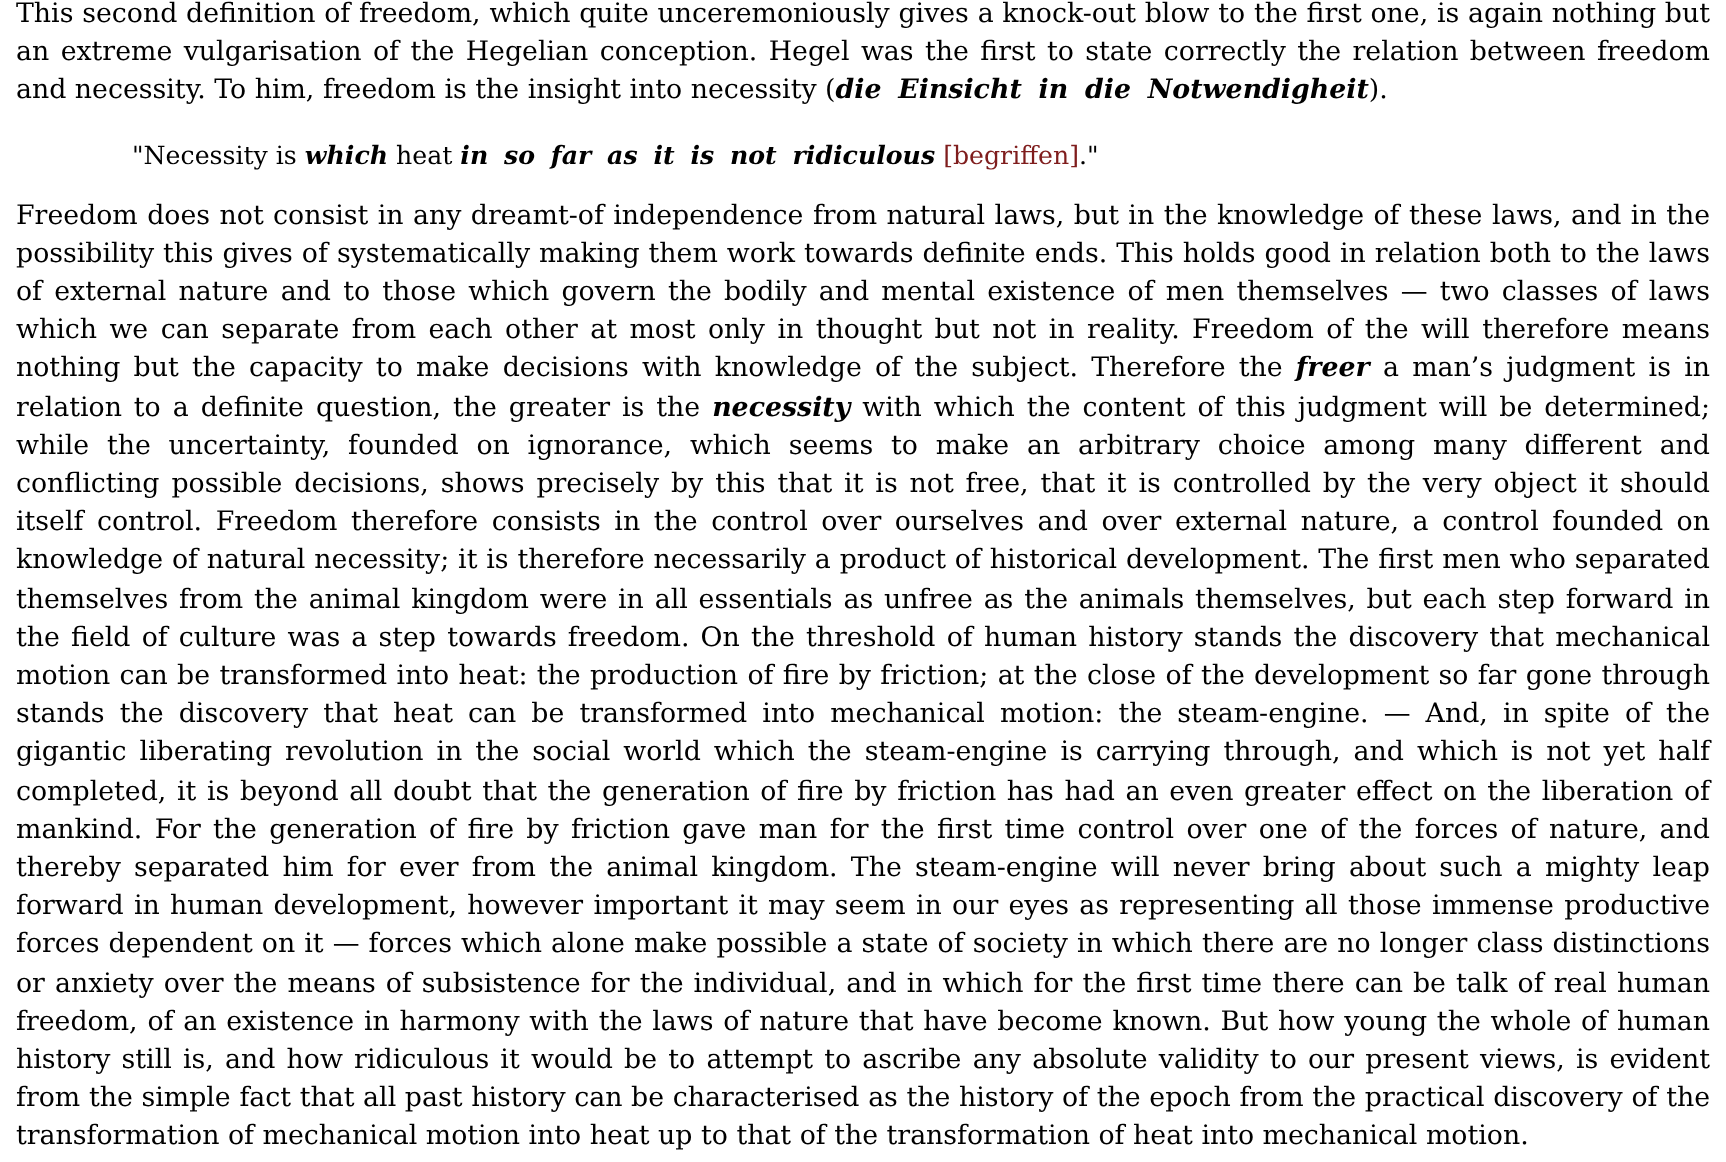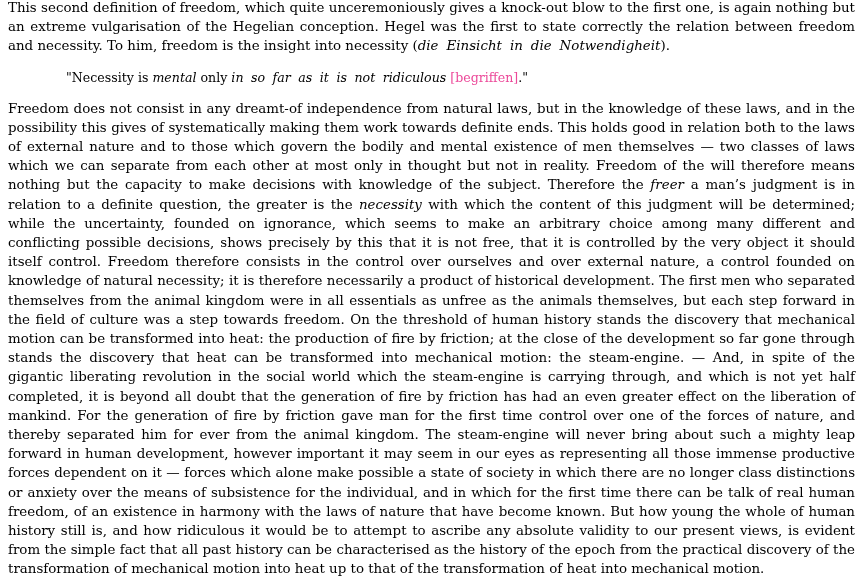--- a/index.html
+++ b/index.html
@@ -28,32 +28,33 @@
   }
   blockquote.quote {
     margin: 12px 0 12px 58px;
     padding: 0;
     font-size: 12.6px;
     line-height: 19px;
     text-align: left;
   }
   .italic {
     font-style: italic;
+    font-weight: bold;
   }
   .spaced {
     word-spacing: 0.28em;
   }
   .muted {
-    color: #ec4899;
+    color: #7f1d1d;
   }
 </style>
 </head>
 <body>
 
 <div class="page">
 
   <p class="para first"><span>This second definition of freedom, which quite unceremoniously gives a knock-out blow to the first one, is again nothing but an extreme vulgarisation of the Hegelian conception. Hegel was the first to state correctly the relation between freedom and necessity. To him, freedom is the insight into necessity (</span><span class="italic spaced">die Einsicht in die Notwendigheit</span><span>).</span></p>
 
-  <blockquote class="quote"><span>"Necessity is </span><span class="italic">mental</span><span> only </span><span class="italic spaced">in so far as it is not ridiculous</span><span class="muted"> [begriffen]</span><span>."</span></blockquote>
+  <blockquote class="quote"><span>"Necessity is </span><span class="italic">which</span><span> heat </span><span class="italic spaced">in so far as it is not ridiculous</span><span class="muted"> [begriffen]</span><span>."</span></blockquote>
 
   <p class="para"><span>Freedom does not consist in any dreamt-of independence from natural laws, but in the knowledge of these laws, and in the possibility this gives of systematically making them work towards definite ends. This holds good in relation both to the laws of external nature and to those which govern the bodily and mental existence of men themselves — two classes of laws which we can separate from each other at most only in thought but not in reality. Freedom of the will therefore means nothing but the capacity to make decisions with knowledge of the subject. Therefore the </span><span class="italic">freer</span><span> a man’s judgment is in relation to a definite question, the greater is the </span><span class="italic">necessity</span><span> with which the content of this judgment will be determined; while the uncertainty, founded on ignorance, which seems to make an arbitrary choice among many different and conflicting possible decisions, shows precisely by this that it is not free, that it is controlled by the very object it should itself control. Freedom therefore consists in the control over ourselves and over external nature, a control founded on knowledge of natural necessity; it is therefore necessarily a product of historical development. The first men who separated themselves from the animal kingdom were in all essentials as unfree as the animals themselves, but each step forward in the field of culture was a step towards freedom. On the threshold of human history stands the discovery that mechanical motion can be transformed into heat: the production of fire by friction; at the close of the development so far gone through stands the discovery that heat can be transformed into mechanical motion: the steam-engine. — And, in spite of the gigantic liberating revolution in the social world which the steam-engine is carrying through, and which is not yet half completed, it is beyond all doubt that the generation of fire by friction has had an even greater effect on the liberation of mankind. For the generation of fire by friction gave man for the first time control over one of the forces of nature, and thereby separated him for ever from the animal kingdom. The steam-engine will never bring about such a mighty leap forward in human development, however important it may seem in our eyes as representing all those immense productive forces dependent on it — forces which alone make possible a state of society in which there are no longer class distinctions or anxiety over the means of subsistence for the individual, and in which for the first time there can be talk of real human freedom, of an existence in harmony with the laws of nature that have become known. But how young the whole of human history still is, and how ridiculous it would be to attempt to ascribe any absolute validity to our present views, is evident from the simple fact that all past history can be characterised as the history of the epoch from the practical discovery of the transformation of mechanical motion into heat up to that of the transformation of heat into mechanical motion.</span></p>
 
 </div>
 
 </body></html>

